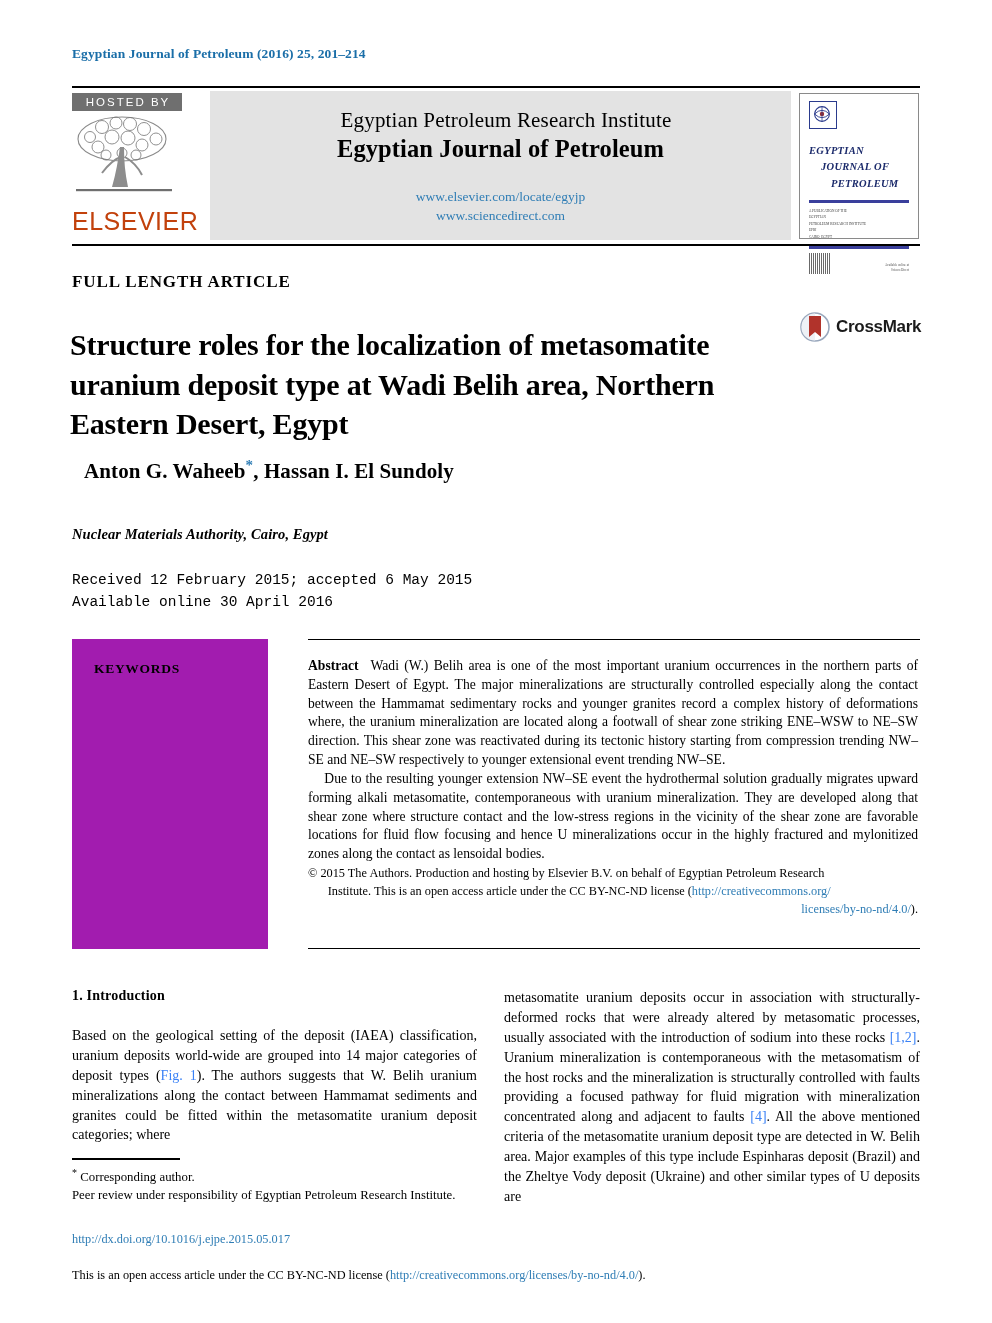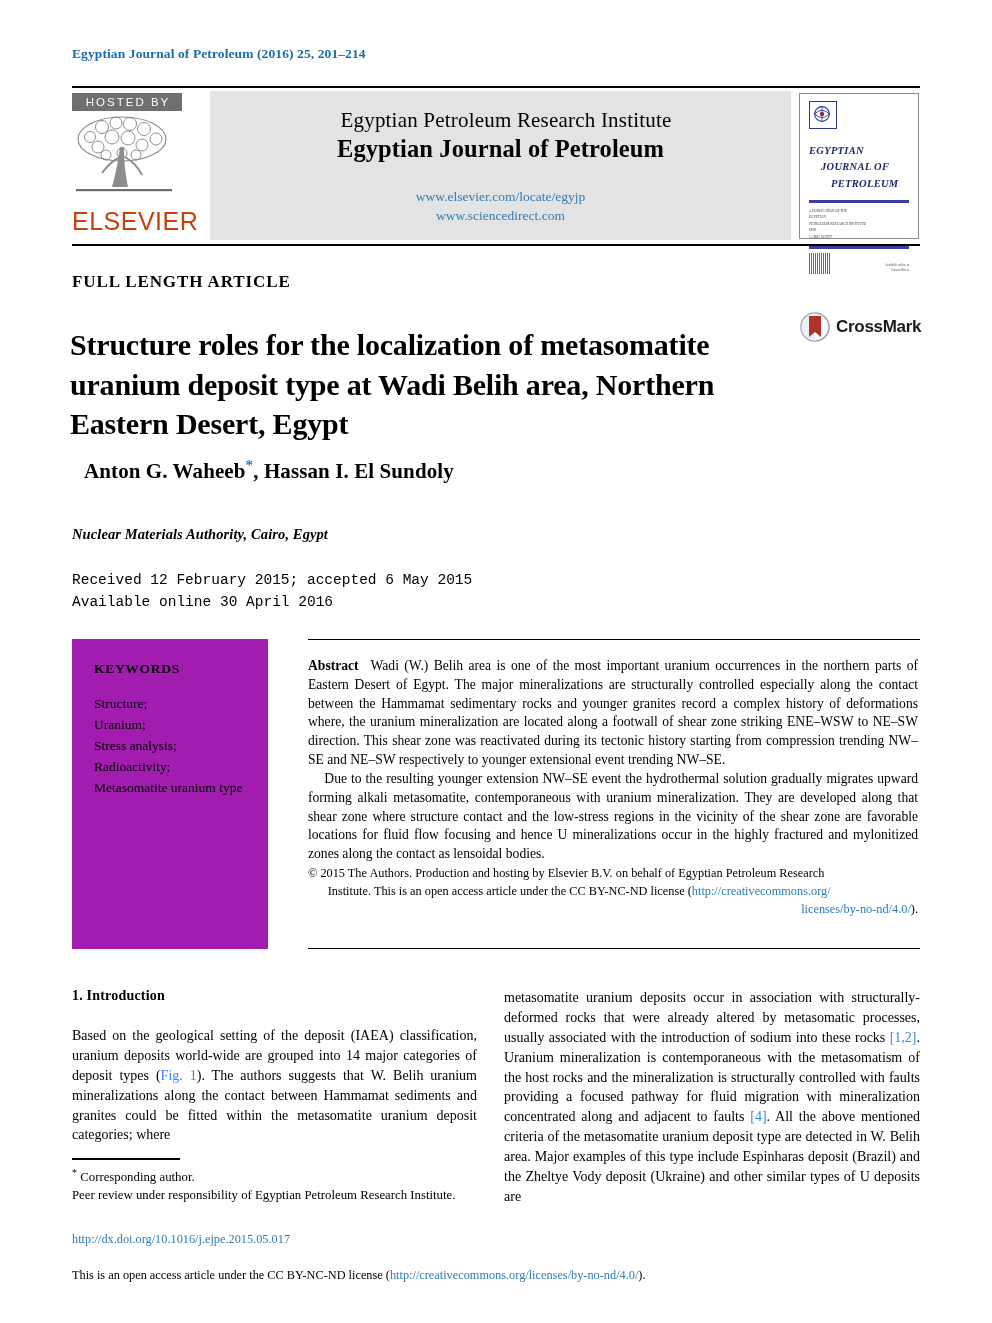--- a/index.html
+++ b/index.html
@@ -467,27 +467,20 @@
   <div class="history">
     <div>Received 12 February 2015; accepted 6 May 2015</div>
     <div>Available online 30 April 2016</div>
   </div>
 
   <div class="abstract-area">
     <div class="abstract-row">
 
       <div class="keywords-box">
         <div class="kw-head">KEYWORDS</div>
-        <div class="kw-list">
-          <div>Structure;</div>
-          <div>Uranium;</div>
-          <div>Stress analysis;</div>
-          <div>Radioactivity;</div>
-          <div>Metasomatite uranium type</div>
-        </div>
       </div>
 
       <div class="abstract-col">
         <div class="abstract-body">
           <p><span class="abs-head">Abstract</span><span>Wadi (W.) Belih area is one of the most important uranium occurrences in the northern parts of Eastern Desert of Egypt. The major mineralizations are structurally controlled especially along the contact between the Hammamat sedimentary rocks and younger granites record a complex history of deformations where, the uranium mineralization are located along a footwall of shear zone striking ENE–WSW to NE–SW direction. This shear zone was reactivated during its tectonic history starting from compression trending NW–SE and NE–SW respectively to younger extensional event trending NW–SE.</span></p>
           <p>Due to the resulting younger extension NW–SE event the hydrothermal solution gradually migrates upward forming alkali metasomatite, contemporaneous with uranium mineralization. They are developed along that shear zone where structure contact and the low-stress regions in the vicinity of the shear zone are favorable locations for fluid flow focusing and hence U mineralizations occur in the highly fractured and mylonitized zones along the contact as lensoidal bodies.</p>
           <div class="copyright-line">
             <span>© 2015 The Authors. Production and hosting by Elsevier B.V. on behalf of Egyptian Petroleum Research</span>
             <span class="indent2"><span>Institute.  This is an open access article under the CC BY-NC-ND license (</span><span class="lnk">http://creativecommons.org/</span></span>
             <span class="rt"><span class="lnk">licenses/by-no-nd/4.0/</span><span>).</span></span>

